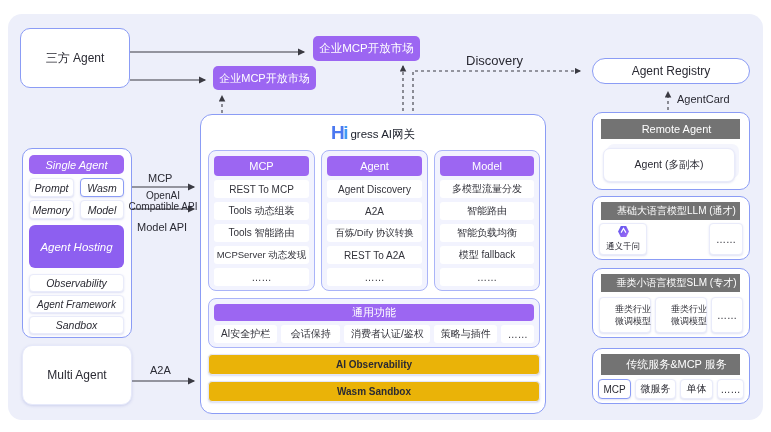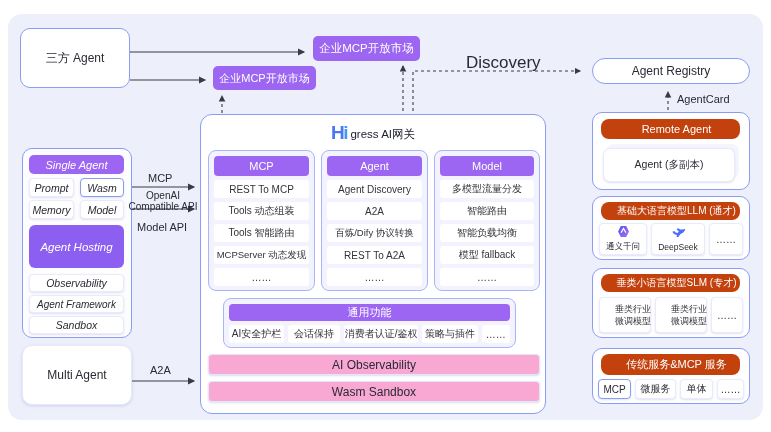--- a/index.html
+++ b/index.html
@@ -5,27 +5,27 @@
   html,body{margin:0;padding:0;background:#ffffff;}
   body{width:771px;height:432px;position:relative;font-family:"Liberation Sans","DejaVu Sans",sans-serif;color:#2a2a33;overflow:hidden;}
   .canvas{position:absolute;left:0;top:0;width:771px;height:432px;}
   .panel-bg{position:absolute;left:8px;top:14px;width:755px;height:406px;background:#edeffa;border-radius:14px;}
   svg.arrows{position:absolute;left:0;top:0;width:771px;height:432px;pointer-events:none;}
   .sl{stroke:#3a3a42;stroke-width:1.2;fill:none;}
   .da{stroke:#3a3a42;stroke-width:1.1;fill:none;stroke-dasharray:3,3;}
   .abs{position:absolute;box-sizing:border-box;}
   .wbox{background:#ffffff;border:1.5px solid #8b9cf5;border-radius:10px;display:flex;align-items:center;justify-content:center;}
   .ptag{background:#9c66f2;color:#ffffff;border-radius:5px;display:flex;align-items:center;justify-content:center;font-size:11.5px;}
-  .lbl{position:absolute;font-size:17px;color:#2a2a33;white-space:nowrap;}
+  .lbl{position:absolute;font-size:13px;color:#2a2a33;white-space:nowrap;}
   .softcell{background:#ffffff;border:1px solid #e9ebfa;box-shadow:0 1px 2px rgba(130,140,210,.25);border-radius:4px;display:flex;align-items:center;justify-content:center;font-size:10.5px;white-space:nowrap;}
   .colpanel{background:#f2f3fe;border:1px solid #aab4f8;border-radius:8px;padding:5px;box-sizing:border-box;}
   .colhead{height:20px;background:#9c66f2;border-radius:4px;color:#fff;display:flex;align-items:center;justify-content:center;font-size:11px;}
   .colitem{height:18px;margin-top:4px;background:#fff;border-radius:3px;display:flex;align-items:center;justify-content:center;font-size:10px;color:#33333b;white-space:nowrap;}
-  .bar{background:#f9a8d4;border:1px solid #e3e6f8;box-shadow:0 1px 2px rgba(130,140,210,.3);border-radius:4px;display:flex;align-items:center;justify-content:center;font-size:12px;}
-  .rhead{background:#c2410c;color:#fff;border-radius:8px;display:flex;align-items:center;justify-content:center;padding-left:12px;}
+  .bar{background:#eab308;border:1px solid #e3e6f8;box-shadow:0 1px 2px rgba(130,140,210,.3);border-radius:4px;display:flex;align-items:center;justify-content:center;font-size:10px;font-weight:bold;}
+  .rhead{background:#737373;color:#fff;border-radius:0;display:flex;align-items:center;justify-content:center;padding-left:12px;}
   .logo-row{position:absolute;left:0;top:7px;width:100%;display:flex;align-items:center;justify-content:center;}
   .logo-h{font-size:19px;font-weight:800;color:#4b78f0;letter-spacing:-1.5px;line-height:1;}
   .logo-i{font-size:19px;font-weight:800;color:#3f9af5;line-height:1;margin-right:1px;}
   .logo-text{font-size:11.5px;color:#20242f;margin-left:1px;margin-top:5px;}
   .twoline{display:flex;flex-direction:column;align-items:center;justify-content:center;font-size:9px;line-height:1.35;color:#33333b;padding-left:16px;}
   .icon-cell{display:flex;flex-direction:column;align-items:center;justify-content:center;gap:1px;}
   .icon-cell .cap{font-size:8.5px;color:#2a2a33;white-space:nowrap;}
 </style>
 </head>
 <body>
@@ -140,21 +140,21 @@
       <div class="colhead">
           <span>Model</span>
         </div>
       <div class="colitem">多模型流量分发</div>
       <div class="colitem">智能路由</div>
       <div class="colitem">智能负载均衡</div>
       <div class="colitem">模型 fallback</div>
       <div class="colitem">……</div>
     </div>
 
-    <div class="abs colpanel" style="left:22px;top:183px;width:293px;height:50px;">
+    <div class="abs colpanel" style="left:7px;top:183px;width:332px;height:50px;">
       <div class="colhead" style="height:17px;">
         <span>通用功能</span>
       </div>
       <div style="display:flex;gap:4px;margin-top:4px;">
         <div class="colitem" style="margin-top:0;flex:1.55;">AI安全护栏</div>
         <div class="colitem" style="margin-top:0;flex:1.45;">会话保持</div>
         <div class="colitem" style="margin-top:0;flex:2.1;">消费者认证/鉴权</div>
         <div class="colitem" style="margin-top:0;flex:1.55;">策略与插件</div>
         <div class="colitem" style="margin-top:0;flex:0.8;">……</div>
       </div>
@@ -190,28 +190,20 @@
                 <stop offset="0" stop-color="#5a55ee"></stop>
                 <stop offset="1" stop-color="#a56bf5"></stop>
               </linearGradient>
             </defs>
             <path d="M7 2 L17 2 L22 12 L17 22 L7 22 L2 12 Z" fill="url(#tg)"></path>
             <path d="M7.5 14 L12 6.5 L16.5 14" stroke="#ffffff" stroke-width="2.2" fill="none"></path>
           </svg>
       </span>
       <span class="cap">通义千问</span>
     </div>
-    <div class="abs softcell icon-cell" style="left:58px;top:26px;width:54px;height:32px;">
-      <span>
-        <svg width="16" height="12" viewBox="0 0 26 17">
-            <path d="M25 2.2c-1.2 4.2-4.2 7-8.4 8.2l-3 4.6h-3.2l1.2-3.4c-3.4-.2-6.4-2.2-7.6-5.2l3-1c1 2 3 3.2 5.4 3.2l2.2-3.2c-2.2-1-3.4-2.2-3.4-4.4h3.2c1.8 2.2 5.6 2.4 10.6 1.2z" fill="#4d6bfe"></path>
-          </svg>
-      </span>
-      <span class="cap">DeepSeek</span>
-    </div>
     <div class="abs softcell" style="left:116px;top:26px;width:34px;height:32px;font-size:10px;">
       <span>……</span>
     </div>
   </div>
 
   <div class="abs" style="left:592px;top:268px;width:158px;height:70px;background:#fff;border:1.5px solid #8b9cf5;border-radius:10px;">
     <div class="abs rhead" style="left:8px;top:5px;width:139px;height:18px;font-size:10px;">
       <span>垂类小语言模型SLM (专才)</span>
     </div>
     <div class="abs softcell twoline" style="left:6px;top:28px;width:52px;height:36px;">

